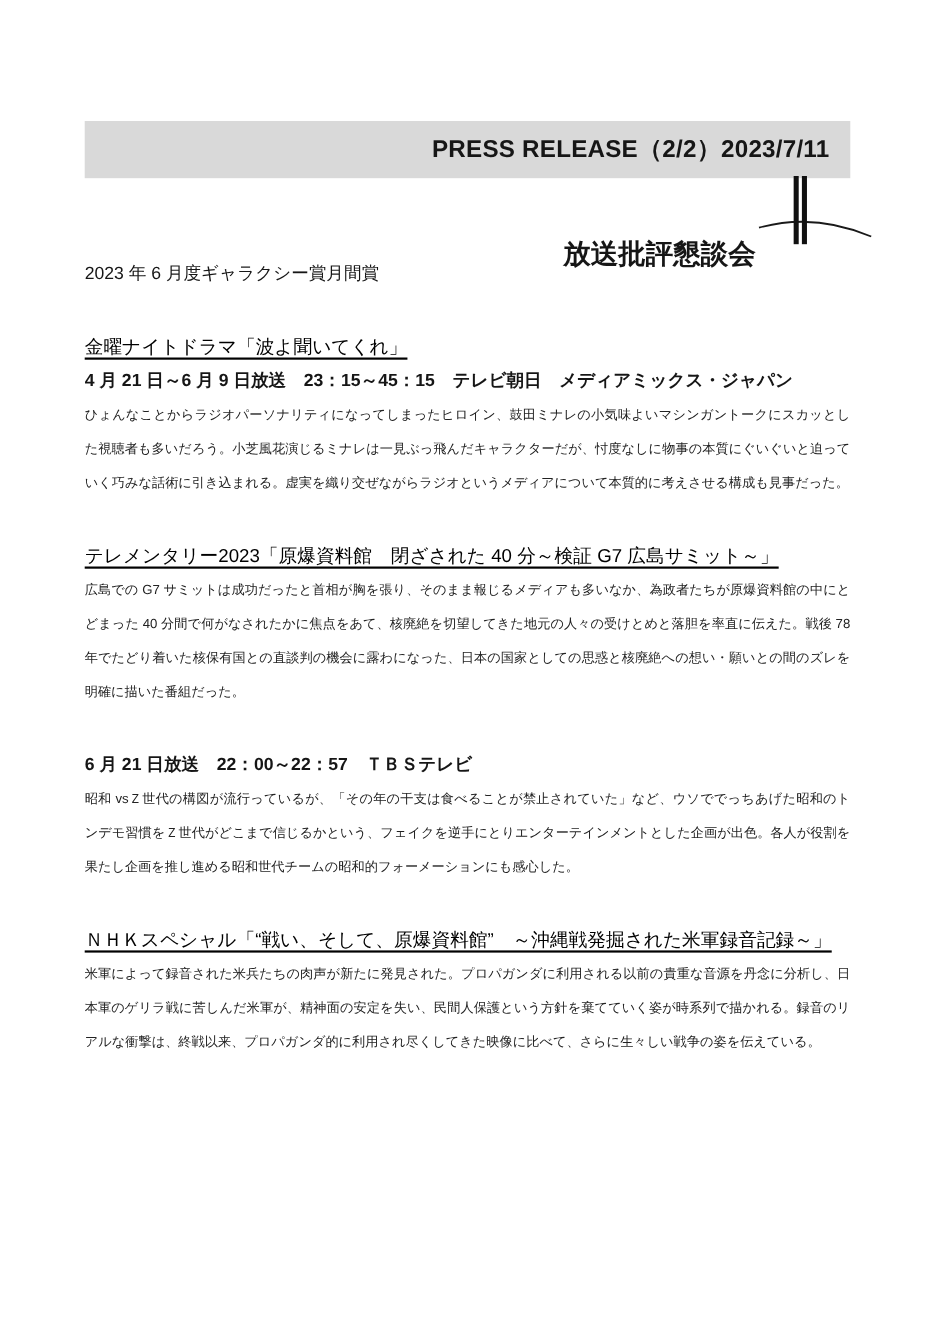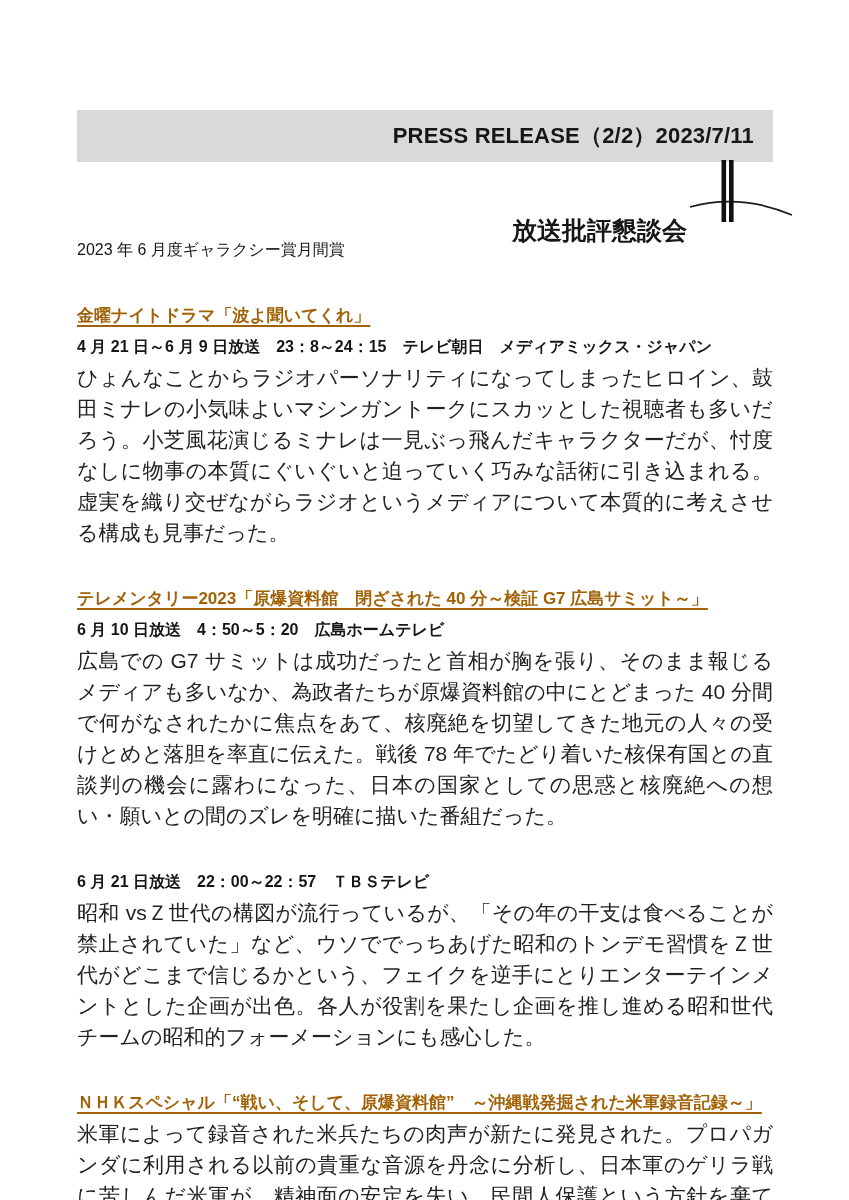--- a/index.html
+++ b/index.html
@@ -34,29 +34,29 @@
   
   .content {
     position:absolute; top:234px; left:77px; width:696px;
   }
   .award-heading {
     font-weight:normal; font-size:16px; line-height:31px; color:#161616;
   }
   .section { margin-top:35px; }
   .section:first-of-type { margin-top:17px; }
   .section-title {
-    font-weight:bold; font-size:17px; line-height:31px; color:#a16207;
+    font-weight:normal; font-size:17px; line-height:31px; color:#000000;
     text-decoration:underline; text-decoration-thickness:1.5px; text-underline-offset:4px;
     text-align:justify;
   }
   .section-info {
     font-weight:bold; font-size:16px; line-height:31px; color:#161616;
   }
   .section-body {
-    font-size:21px; line-height:31px; color:#222222;
+    font-size:12px; line-height:31px; color:#222222;
     text-align:justify; text-justify:inter-character;
   }
 </style>
 </head>
 <body>
 
 <div class="page">
 
   <div class="header-bar" style="background: rgb(217, 217, 217);">
     <span class="header-title">PRESS RELEASE（2/2）</span>
@@ -71,27 +71,26 @@
     </svg>
   </div>
   <div class="org-name">放送批評懇談会</div>
 
   <div class="content">
 
     <div class="award-heading">2023 年 6 月度ギャラクシー賞月間賞</div>
 
     <div class="section">
       <div class="section-title">金曜ナイトドラマ「波よ聞いてくれ」</div>
-      <div class="section-info">4 月 21 日～6 月 9 日放送　23：8～24：15　テレビ朝日　メディアミックス・ジャパン</div>
+      <div class="section-info">4 月 21 日～6 月 9 日放送　23：15～45：15　テレビ朝日　メディアミックス・ジャパン</div>
       <div class="section-body">ひょんなことからラジオパーソナリティになってしまったヒロイン、鼓田ミナレの小気味よいマシンガントークにスカッとした視聴者も多いだろう。小芝風花演じるミナレは一見ぶっ飛んだキャラクターだが、忖度なしに物事の本質にぐいぐいと迫っていく巧みな話術に引き込まれる。虚実を織り交ぜながらラジオというメディアについて本質的に考えさせる構成も見事だった。</div>
     </div>
 
     <div class="section">
       <div class="section-title">テレメンタリー2023「原爆資料館　閉ざされた 40 分～検証 G7 広島サミット～」</div>
-      <div class="section-info">6 月 10 日放送　4：50～5：20　広島ホームテレビ</div>
       <div class="section-body">広島での G7 サミットは成功だったと首相が胸を張り、そのまま報じるメディアも多いなか、為政者たちが原爆資料館の中にとどまった 40 分間で何がなされたかに焦点をあて、核廃絶を切望してきた地元の人々の受けとめと落胆を率直に伝えた。戦後 78 年でたどり着いた核保有国との直談判の機会に露わになった、日本の国家としての思惑と核廃絶への想い・願いとの間のズレを明確に描いた番組だった。</div>
     </div>
 
     <div class="section">
       <div class="section-info">6 月 21 日放送　22：00～22：57　ＴＢＳテレビ</div>
       <div class="section-body">昭和 vsＺ世代の構図が流行っているが、「その年の干支は食べることが禁止されていた」など、ウソででっちあげた昭和のトンデモ習慣をＺ世代がどこまで信じるかという、フェイクを逆手にとりエンターテインメントとした企画が出色。各人が役割を果たし企画を推し進める昭和世代チームの昭和的フォーメーションにも感心した。</div>
     </div>
 
     <div class="section">
       <div class="section-title">ＮＨＫスペシャル「“戦い、そして、原爆資料館”　～沖縄戦発掘された米軍録音記録～」</div>

